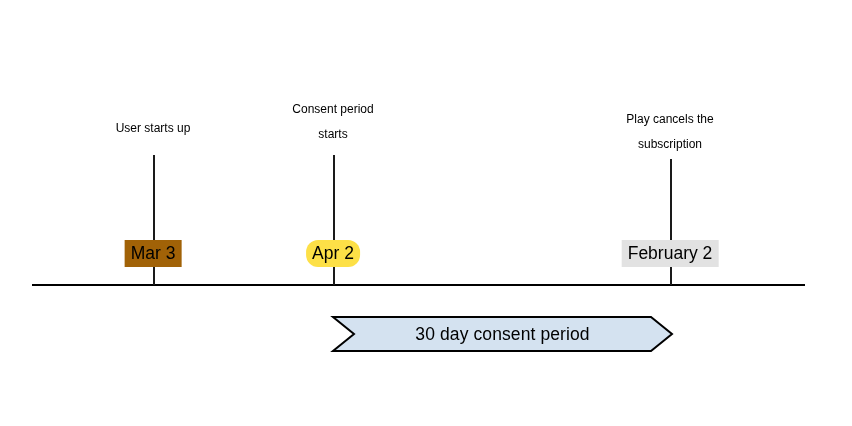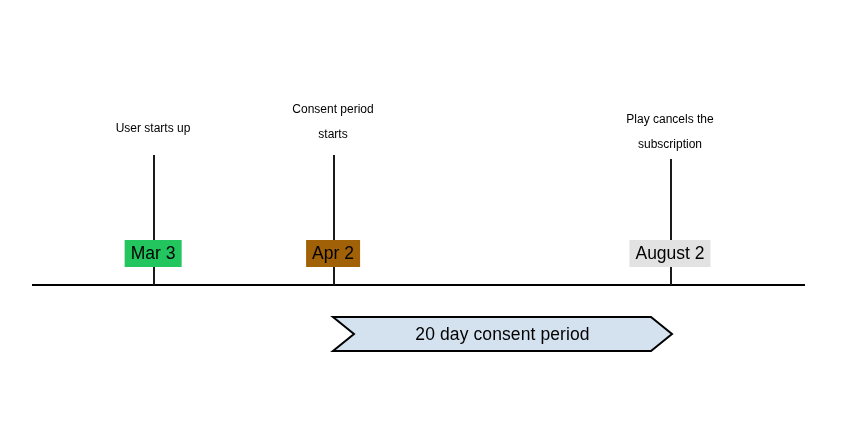--- a/index.html
+++ b/index.html
@@ -113,37 +113,37 @@
 </head>
 <body>
 
 <div id="canvas">
 
   <div class="axis-line"></div>
 
   <div class="marker" id="marker-0">
     <div class="marker-tick"></div>
     <div class="marker-label">User starts up</div>
-    <div class="marker-date" style="background: #22c55e;">Mar 3</div>
+    <div class="marker-date" style="background: #a16207;">Mar 3</div>
   </div>
 
   <div class="marker" id="marker-1">
     <div class="marker-tick"></div>
     <div class="marker-label">Consent period
 starts</div>
-    <div class="marker-date" style="background: #a16207;">Apr 2</div>
+    <div class="marker-date" style="background: #fde047; border-radius: 12px;">Apr 2</div>
   </div>
 
   <div class="marker" id="marker-2">
     <div class="marker-tick"></div>
     <div class="marker-label">Play cancels the
 subscription</div>
-    <div class="marker-date" style="background: rgb(226, 226, 226);">August 2</div>
+    <div class="marker-date" style="background: rgb(226, 226, 226);">February 2</div>
   </div>
 
   <div class="period-banner">
     <svg viewBox="0 0 339 34" preserveAspectRatio="none" aria-hidden="true">
       <polygon points="0,0 318,0 339,17 318,34 0,34 21,17" fill="#d4e2f0" stroke="#000000" stroke-width="2" stroke-linejoin="miter"></polygon>
     </svg>
-    <div class="period-banner-text">20 day consent period</div>
+    <div class="period-banner-text">30 day consent period</div>
   </div>
 
 </div>
 
 </body></html>

